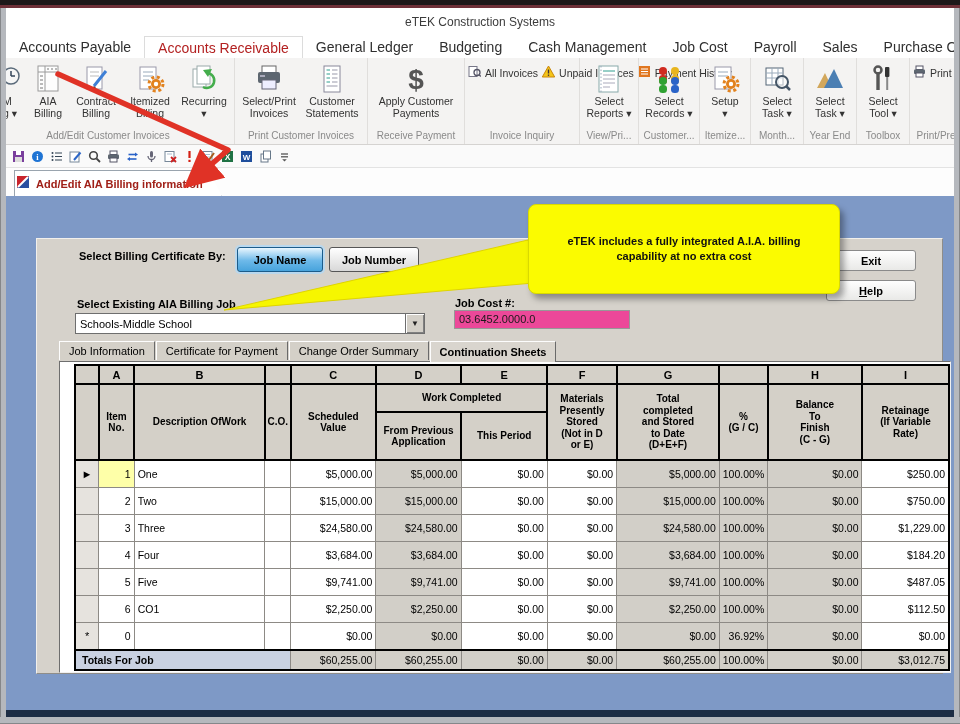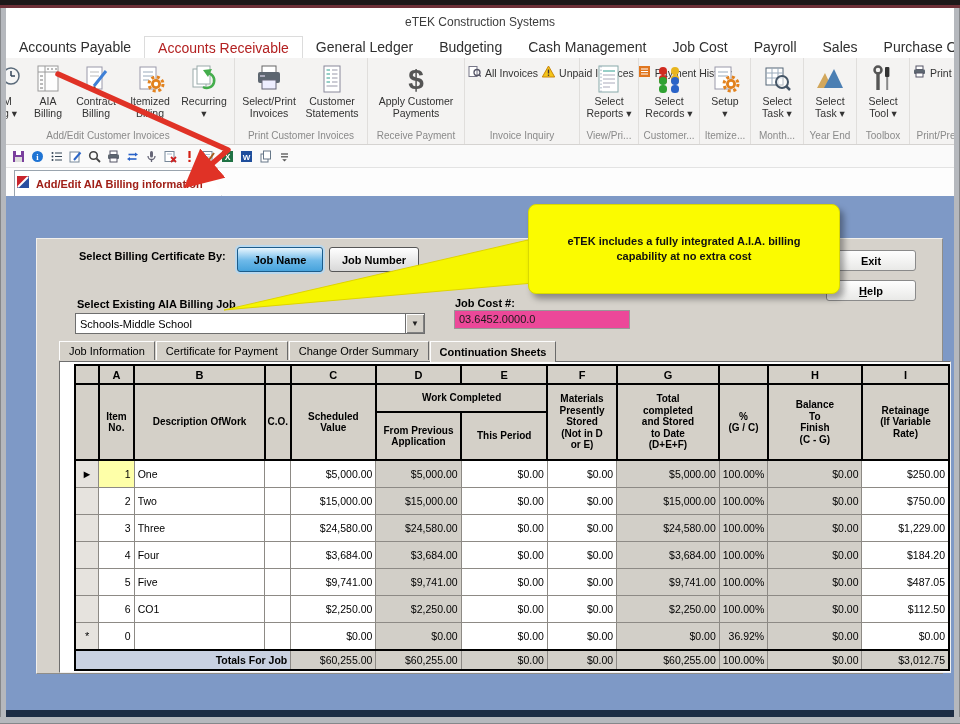--- a/index.html
+++ b/index.html
@@ -83,21 +83,21 @@
   .grid th{background:#d4d0c8;border:2px solid #000;font-weight:bold;padding:0;}
   .grid th.letter{font-size:11px;height:17px;}
   .grid th.hd{font-size:10px;line-height:1.15;}
   .pre{white-space:pre-line;}
   .grid td{border:1px solid #8d8a85;height:26px;padding:0 3px;background:#fff;overflow:hidden;white-space:nowrap;}
   .grid td.g{background:#d2cfc8;}
   .grid td.num{text-align:right;}
   .grid td.csel{background:#e6e3de;text-align:center;font-size:11px;padding:0;border-right:1px solid #8d8a85;}
   .grid td.yellow{background:#feffa8;}
   .grid tr.trow td{border-top:2px solid #000;height:18px;}
-  .grid td.tlabel{background:#c9d1e1;font-weight:bold;padding-left:6px;text-align:right;}
+  .grid td.tlabel{background:#c9d1e1;font-weight:bold;padding-left:6px;}
   
   #callout{left:528px;top:204px;width:282px;height:88px;background:#fbfb00;border:1px solid #d9d900;
     border-radius:8px;box-shadow:4px 5px 6px rgba(0,0,0,.35);z-index:45;
     display:flex;flex-direction:column;align-items:center;justify-content:center;
     font-size:11px;font-weight:bold;text-align:center;line-height:1.35;color:#111;padding:0 14px;}
   #overlay{left:0;top:0;width:960px;height:724px;z-index:44;pointer-events:none;}
 </style>
 </head>
 <body>
 

